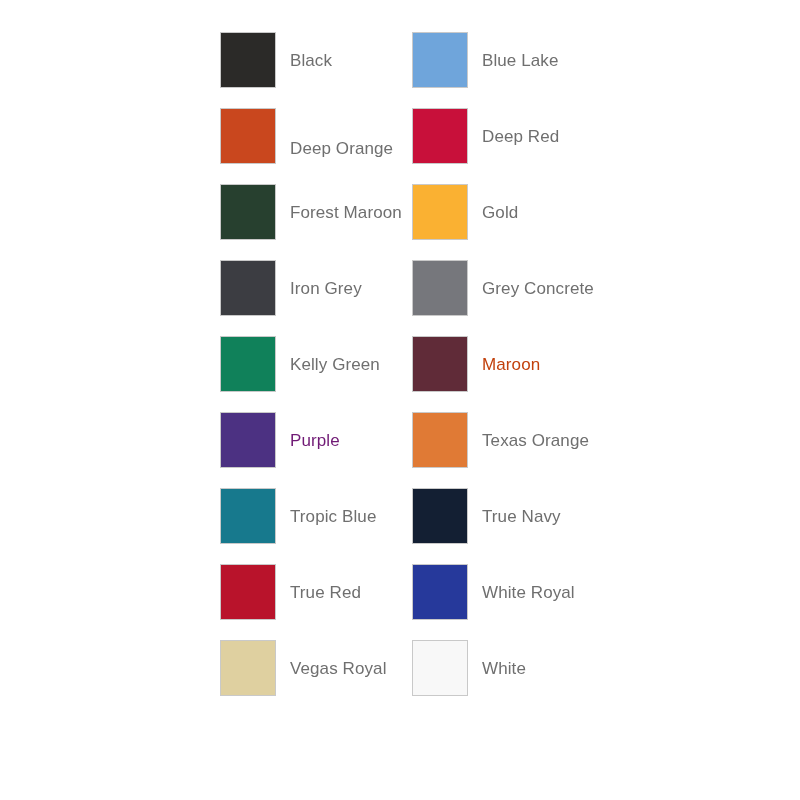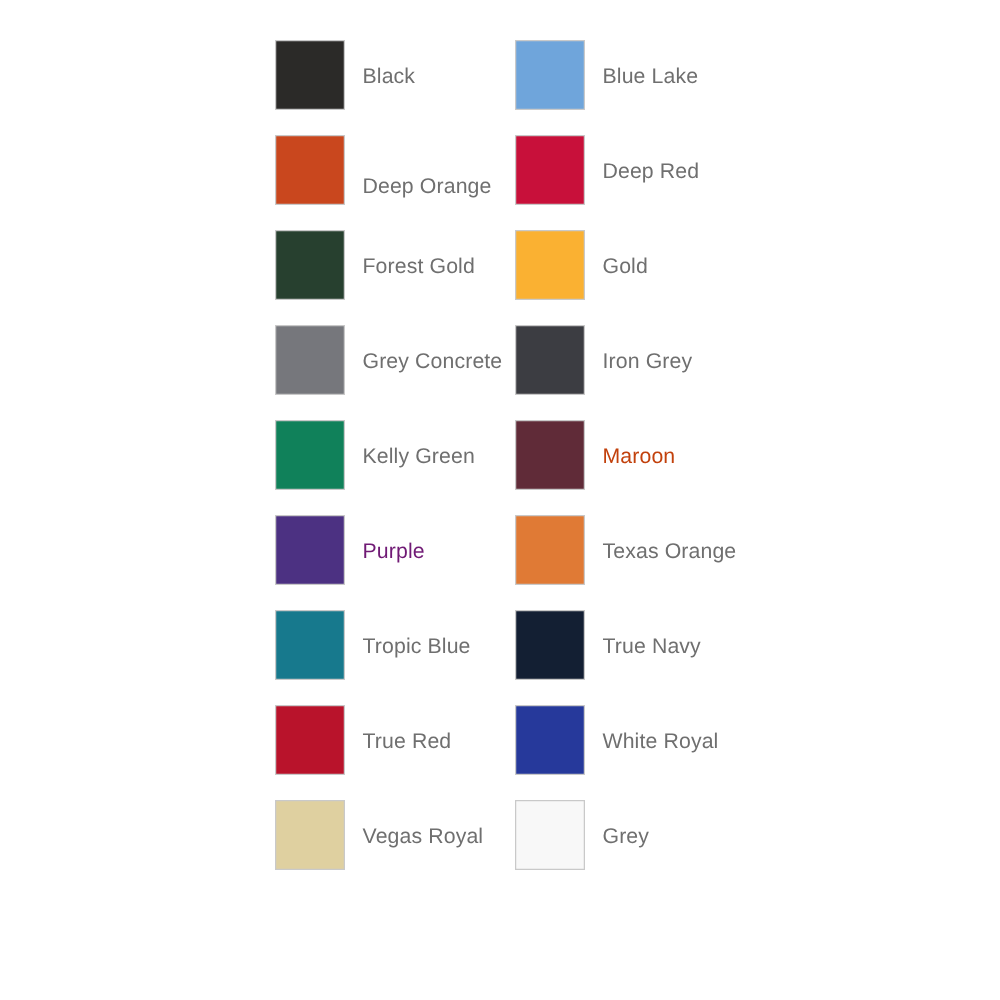--- a/index.html
+++ b/index.html
@@ -77,33 +77,33 @@
       <div class="swatch-cell">
         <span class="swatch-chip" style="background-color: rgb(201, 71, 30); border-color: rgb(201, 201, 201);"></span>
         <span class="swatch-label" style="color: rgb(111, 111, 111); margin-top: 24px;">Deep Orange</span>
       </div>
       <div class="swatch-cell">
         <span class="swatch-chip" style="background-color: rgb(200, 16, 58); border-color: rgb(201, 201, 201);"></span>
         <span class="swatch-label" style="color: rgb(111, 111, 111);">Deep Red</span>
       </div>
       <div class="swatch-cell">
         <span class="swatch-chip" style="background-color: rgb(39, 64, 47); border-color: rgb(201, 201, 201);"></span>
-        <span class="swatch-label" style="color: rgb(111, 111, 111);">Forest Gold</span>
+        <span class="swatch-label" style="color: rgb(111, 111, 111);">Forest Maroon</span>
       </div>
       <div class="swatch-cell">
         <span class="swatch-chip" style="background-color: rgb(250, 177, 50); border-color: rgb(201, 201, 201);"></span>
         <span class="swatch-label" style="color: rgb(111, 111, 111);">Gold</span>
       </div>
       <div class="swatch-cell">
+        <span class="swatch-chip" style="background-color: rgb(60, 61, 66); border-color: rgb(201, 201, 201);"></span>
+        <span class="swatch-label" style="color: rgb(111, 111, 111);">Iron Grey</span>
+      </div>
+      <div class="swatch-cell">
         <span class="swatch-chip" style="background-color: rgb(118, 119, 124); border-color: rgb(201, 201, 201);"></span>
         <span class="swatch-label" style="color: rgb(111, 111, 111);">Grey Concrete</span>
-      </div>
-      <div class="swatch-cell">
-        <span class="swatch-chip" style="background-color: rgb(60, 61, 66); border-color: rgb(201, 201, 201);"></span>
-        <span class="swatch-label" style="color: rgb(111, 111, 111);">Iron Grey</span>
       </div>
       <div class="swatch-cell">
         <span class="swatch-chip" style="background-color: rgb(16, 129, 90); border-color: rgb(201, 201, 201);"></span>
         <span class="swatch-label" style="color: rgb(111, 111, 111);">Kelly Green</span>
       </div>
       <div class="swatch-cell">
         <span class="swatch-chip" style="background-color: rgb(96, 43, 56); border-color: rgb(201, 201, 201);"></span>
         <span class="swatch-label" style="color: #c2410c;">Maroon</span>
       </div>
       <div class="swatch-cell">
@@ -129,17 +129,17 @@
       <div class="swatch-cell">
         <span class="swatch-chip" style="background-color: rgb(38, 57, 155); border-color: rgb(201, 201, 201);"></span>
         <span class="swatch-label" style="color: rgb(111, 111, 111);">White Royal</span>
       </div>
       <div class="swatch-cell">
         <span class="swatch-chip" style="background-color: rgb(223, 208, 160); border-color: rgb(201, 201, 201);"></span>
         <span class="swatch-label" style="color: rgb(111, 111, 111);">Vegas Royal</span>
       </div>
       <div class="swatch-cell">
         <span class="swatch-chip" style="background-color: rgb(248, 248, 248); border-color: rgb(201, 201, 201);"></span>
-        <span class="swatch-label" style="color: rgb(111, 111, 111);">Grey</span>
+        <span class="swatch-label" style="color: rgb(111, 111, 111);">White</span>
       </div>
       <div class="swatch-cell is-empty"></div>
     </div>
 </main>
 
 </body></html>

